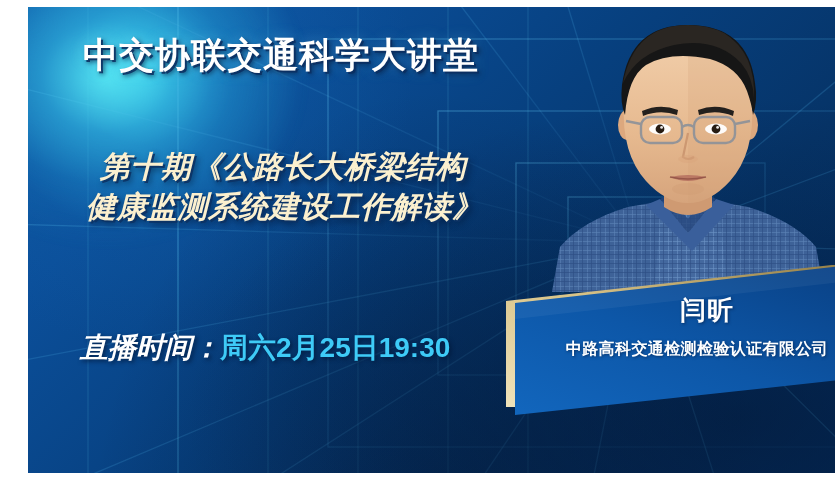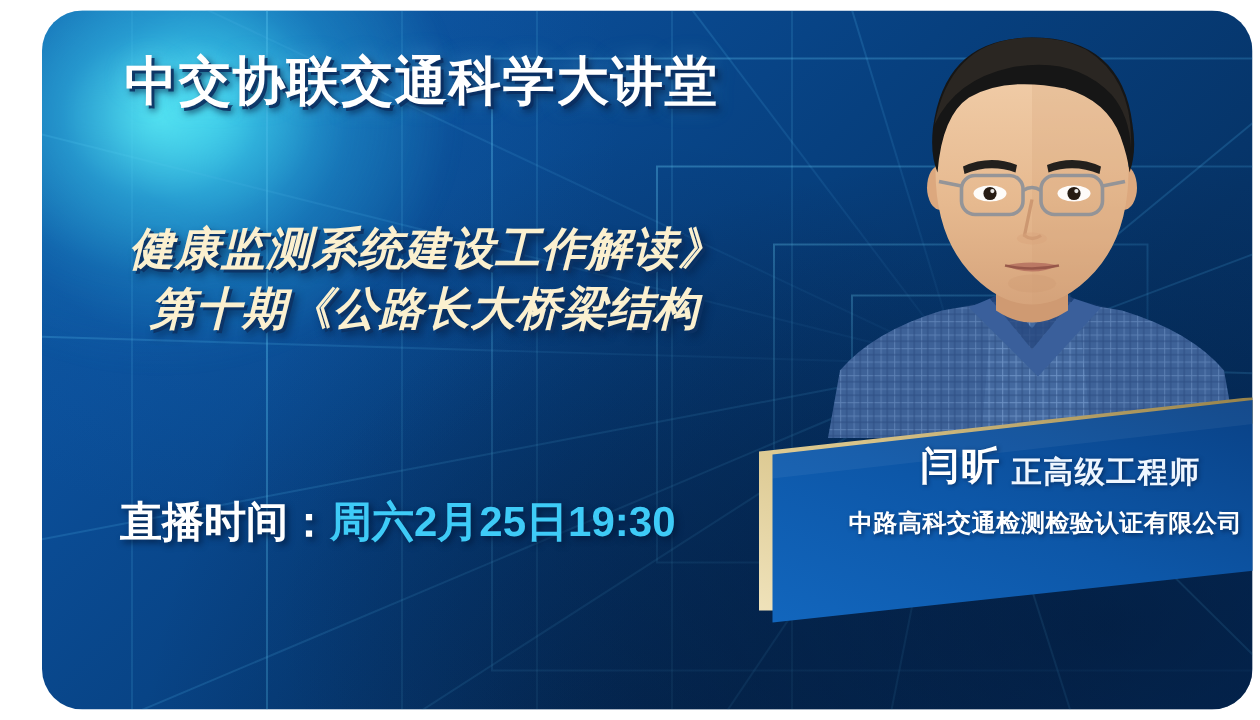--- a/index.html
+++ b/index.html
@@ -7,21 +7,20 @@
 
   #poster-frame{position:relative;width:840px;height:480px;background:#ffffff;}
 
   
   #poster{
     position:absolute;left:28px;top:7px;width:807px;height:466px;
     overflow:hidden;
     background:
       radial-gradient(circle at 14% 14%, rgba(60,210,235,.95) 0%, rgba(36,160,215,.55) 9%, rgba(18,96,170,.22) 20%, rgba(0,0,0,0) 34%),
       linear-gradient(135deg,#0e5ba6 0%,#0b4f9a 22%,#07407f 48%,#063468 72%,#042c5c 100%);
-    border-radius: 27px;
   }
 
   
   .grid-layer{position:absolute;inset:0;pointer-events:none;}
   .grid-layer svg{display:block;width:100%;height:100%;}
 
   
   .vignette{
     position:absolute;inset:0;pointer-events:none;
     background:
@@ -61,21 +60,21 @@
       3px 4px 6px rgba(3,24,58,.7);
   }
   #subtitle .sub-line{display:block;white-space:nowrap;}
   #subtitle .sub-line.l1{padding-left:14px;}
 
   #live-line{
     position:absolute;left:52px;top:327px;
     font-size:28px;font-weight:700;line-height:1;white-space:nowrap;
     text-shadow:2px 2px 4px rgba(3,24,58,.8);
   }
-  #live-label{color:#ffffff;}
+  #live-label{color:#ffffff;font-style:italic;}
   #live-value{color:#3ecbf7;margin-top:24px;}
 
   
   #speaker-card{
     position:absolute;left:470px;top:258px;width:370px;height:170px;
   }
   #speaker-card svg{position:absolute;inset:0;width:100%;height:100%;}
   #speaker-text{
     position:absolute;left:0;top:0;width:100%;height:100%;
     display:flex;flex-direction:column;align-items:center;justify-content:flex-start;
@@ -234,22 +233,22 @@
           <path d="M128 170 Q146 174 164 170" fill="none" stroke="#8d4e42" stroke-width="1.6" opacity=".8"></path>
 
           <ellipse cx="146" cy="182" rx="16" ry="6" fill="#cf9a72" opacity=".35"></ellipse>
         </g>
       </svg>
     </div>
 
     <div id="main-title">中交协联交通科学大讲堂</div>
 
     <div id="subtitle">
+      <span class="sub-line l1">第十期《公路长大桥梁结构</span>
       <span class="sub-line l2">健康监测系统建设工作解读》</span>
-      <span class="sub-line l1">第十期《公路长大桥梁结构</span>
     </div>
 
     <div id="live-line">
       <span id="live-label">直播时间：</span><span id="live-value">周六2月25日19:30</span>
     </div>
 
     <div id="speaker-card">
       <svg viewBox="0 0 370 170" preserveAspectRatio="none">
         <defs>
           <linearGradient id="cardg" x1="0" y1="1" x2="1" y2="0">
@@ -267,20 +266,19 @@
         <path d="M8 36 L370 -4 L370 14 L22 52 L22 142 L8 142 Z" fill="url(#goldg)"></path>
 
         <path d="M17 38 L370 -2 L370 112 L17 150 Z" fill="url(#cardg)"></path>
 
         <path d="M17 38 L370 -2 L370 14 L17 54 Z" fill="#ffffff" opacity=".05"></path>
       </svg>
 
       <div id="speaker-text">
         <div id="speaker-row">
           <span id="speaker-name">闫昕</span>
-          <span id="speaker-rank">正高级工程师</span>
         </div>
         <div id="speaker-org">中路高科交通检测检验认证有限公司</div>
       </div>
     </div>
 
   </div>
 </div>
 
 </body></html>

